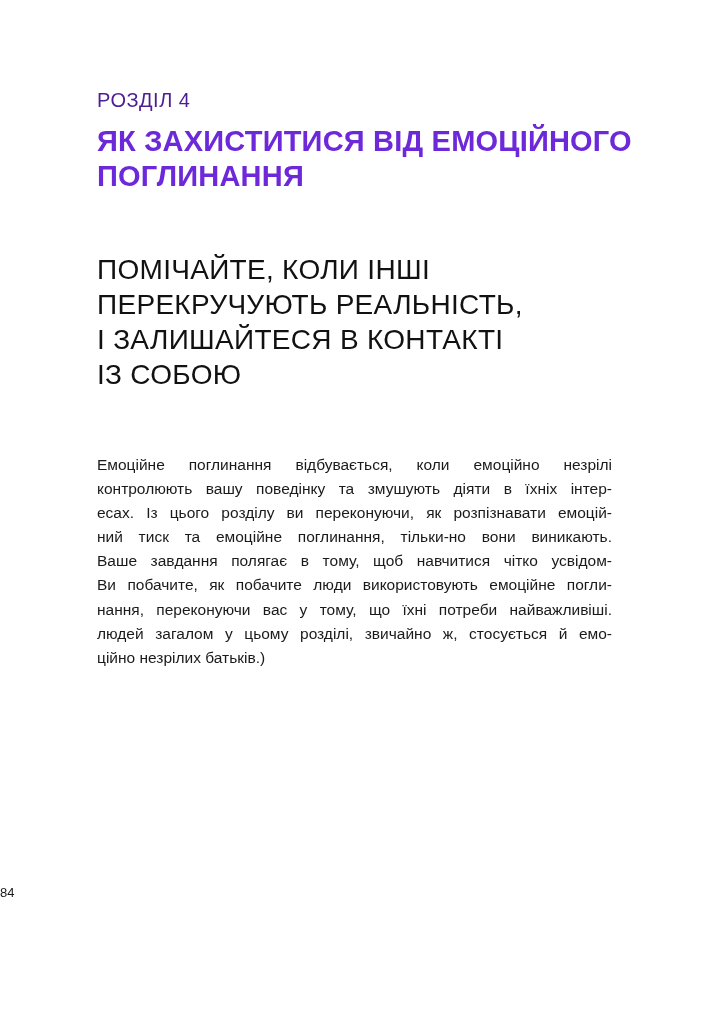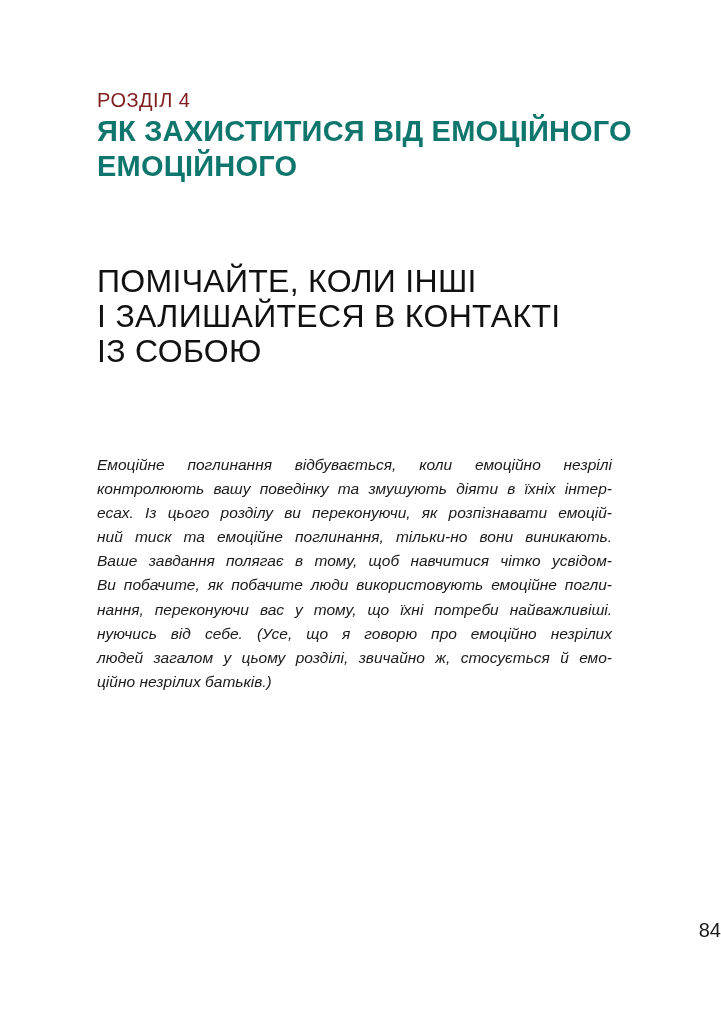--- a/index.html
+++ b/index.html
@@ -1,65 +1,65 @@
 <!DOCTYPE html>
 <html><head>
 <meta charset="utf-8">
 <style>
   html, body { margin: 0; padding: 0; }
   body {
     width: 721px; height: 1024px; background: #ffffff; position: relative;
     overflow: hidden; font-family: "Liberation Sans", "DejaVu Sans", sans-serif; color: #1a1a1a;
   }
   .chapter-label {
-    position: absolute; left: 97px; top: 89px; font-size: 20px; color: #7f1d1d;
+    position: absolute; left: 97px; top: 89px; font-size: 20px; color: #4c1d95;
     letter-spacing: 0.5px;
   }
   .chapter-title {
-    position: absolute; left: 97px; top: 114px; width: 540px;
-    font-size: 29px; font-weight: bold; line-height: 35px; color: #0f766e;
+    position: absolute; left: 97px; top: 124px; width: 540px;
+    font-size: 29px; font-weight: bold; line-height: 35px; color: #6d28d9;
     letter-spacing: 0.2px;
   }
   .section-title {
     position: absolute; left: 97px; top: 252px; width: 520px;
-    font-size: 32px; line-height: 35px; color: #111; letter-spacing: 0.3px; margin-top: 12px;
+    font-size: 28px; line-height: 35px; color: #111; letter-spacing: 0.3px;
   }
   .body-text {
     position: absolute; left: 97px; top: 453px; width: 515px;
     font-size: 15.5px; line-height: 24.1px; color: #1a1a1a;
   }
-  .body-text .line { display: block; text-align: justify; text-align-last: justify; white-space: nowrap; font-style: italic; }
+  .body-text .line { display: block; text-align: justify; text-align-last: justify; white-space: nowrap; }
   .body-text .line.last { text-align-last: left; }
   .page-number {
-    position: absolute; left: 0; width: 721px; top: 919px; text-align: right;
-    font-size: 20px; color: #1a1a1a;
+    position: absolute; left: 0; width: 721px; top: 885px; text-align: left;
+    font-size: 13px; color: #1a1a1a;
   }
 </style>
 </head>
 <body>
 
 <div class="chapter-label">РОЗДІЛ 4</div>
 
 <div class="chapter-title">
   <div>ЯК ЗАХИСТИТИСЯ ВІД ЕМОЦІЙНОГО</div>
-  <div>ЕМОЦІЙНОГО</div>
+  <div>ПОГЛИНАННЯ</div>
 </div>
 
 <div class="section-title">
   <div>ПОМІЧАЙТЕ, КОЛИ ІНШІ</div>
+  <div>ПЕРЕКРУЧУЮТЬ РЕАЛЬНІСТЬ,</div>
   <div>І ЗАЛИШАЙТЕСЯ В КОНТАКТІ</div>
   <div>ІЗ СОБОЮ</div>
 </div>
 
 <div class="body-text">
   <span class="line">Емоційне поглинання відбувається, коли емоційно незрілі</span>
   <span class="line">контролюють вашу поведінку та змушують діяти в їхніх інтер-</span>
   <span class="line">есах. Із цього розділу ви переконуючи, як розпізнавати емоцій-</span>
   <span class="line">ний тиск та емоційне поглинання, тільки-но вони виникають.</span>
   <span class="line">Ваше завдання полягає в тому, щоб навчитися чітко усвідом-</span>
   <span class="line">Ви побачите, як побачите люди використовують емоційне погли-</span>
   <span class="line">нання, переконуючи вас у тому, що їхні потреби найважливіші.</span>
-  <span class="line">нуючись від себе. (Усе, що я говорю про емоційно незрілих</span>
   <span class="line">людей загалом у цьому розділі, звичайно ж, стосується й емо-</span>
   <span class="line last">ційно незрілих батьків.)</span>
 </div>
 
 <div class="page-number">84</div>
 
 </body></html>

